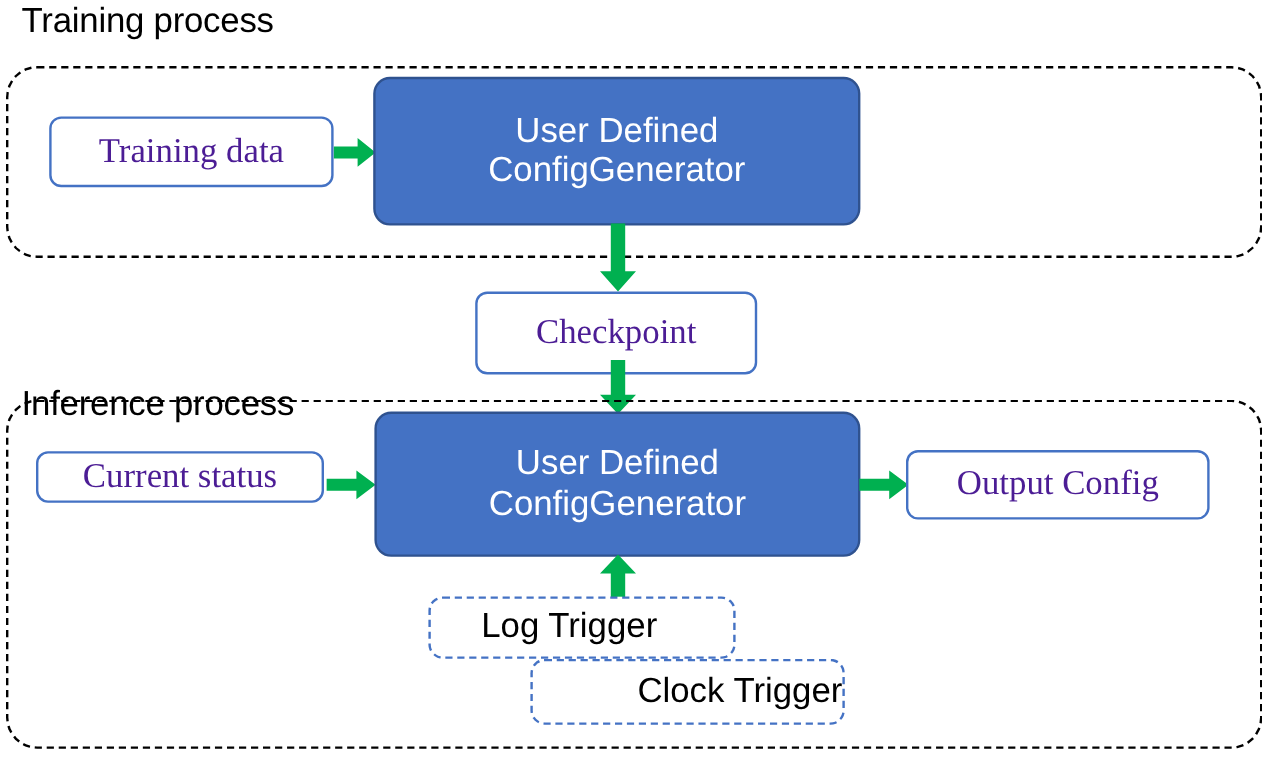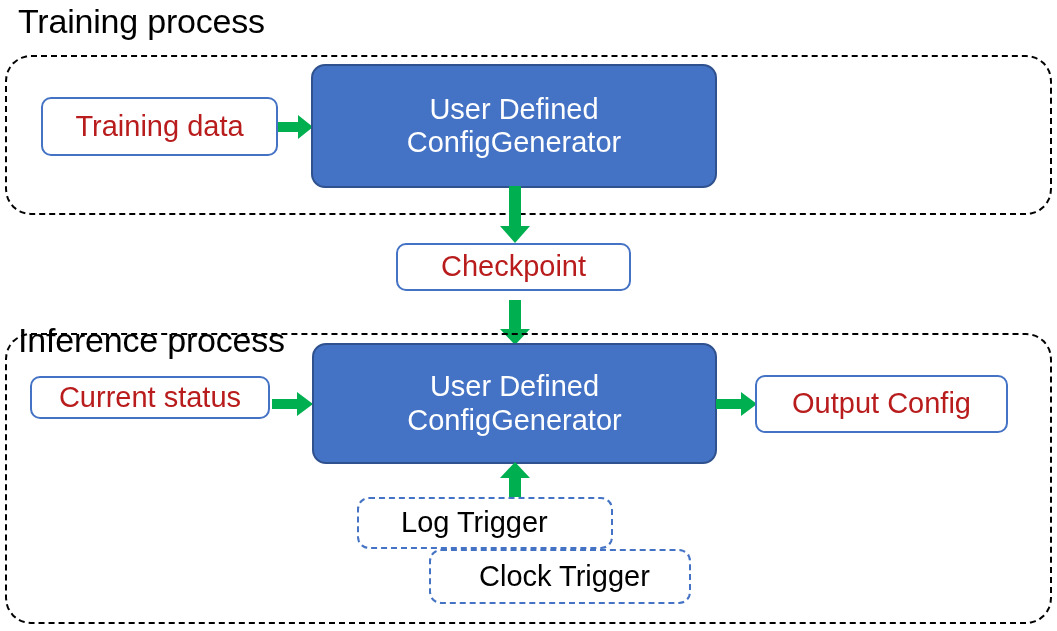--- a/index.html
+++ b/index.html
@@ -10,21 +10,21 @@
   #canvas {
     position: relative;
     width: 1057px;
     height: 631px;
     background: #ffffff;
     font-family: "Liberation Sans", "DejaVu Sans", sans-serif;
     overflow: hidden;
   }
   .group-label {
     position: absolute;
-    font-size: 34px;
+    font-size: 29px;
     line-height: 1;
     color: #000000;
     white-space: nowrap;
     letter-spacing: -0.2px;
   }
   .dashed-container {
     position: absolute;
     border: 2.5px dashed #000000;
     border-radius: 26px;
     box-sizing: border-box;
@@ -36,22 +36,23 @@
     display: flex;
     align-items: center;
     justify-content: center;
     text-align: center;
     line-height: 1.15;
   }
   .node-outline {
     background: #ffffff;
     border: 2px solid #4472C4;
     border-radius: 10px;
-    color: #b91c1c;
+    color: #4c1d95;
     font-size: 29px;
+    font-family: Liberation Serif, serif;
   }
   .node-filled {
     background: #4472C4;
     border: 2px solid #2F528F;
     border-radius: 14px;
     color: #ffffff;
     font-size: 29px;
     flex-direction: column;
   }
   .node-filled .line { display: block; }
@@ -90,21 +91,21 @@
     <span class="line">User Defined</span>
     <span class="line">ConfigGenerator</span>
   </div>
 
   <div class="arrow" style="left:498px; top:186px;">
     <svg width="34" height="58" viewBox="0 0 34 58">
       <path d="M11 0 H23 V40 H32 L17 57 L2 40 H11 Z" fill="#00B050"></path>
     </svg>
   </div>
 
-  <div class="node node-outline" style="left:396px; top:243px; width:235px; height:48px;">
+  <div class="node node-outline" style="left:396px; top:243px; width:235px; height:69px;">
     <span>Checkpoint</span>
   </div>
 
   <div class="arrow" style="left:498px; top:300px;">
     <svg width="34" height="46" viewBox="0 0 34 46">
       <path d="M11 0 H23 V29 H32 L17 45 L2 29 H11 Z" fill="#00B050"></path>
     </svg>
   </div>
 
   <div class="group-label" style="left:18px; top:283px;margin-top:40px;">Inference process</div>
@@ -139,17 +140,17 @@
   <div class="arrow" style="left:498px; top:462px;">
     <svg width="34" height="40" viewBox="0 0 34 40">
       <path d="M17 0 L32 16 H23 V40 H11 V16 H2 Z" fill="#00B050"></path>
     </svg>
   </div>
 
   <div class="node node-dashed-blue" style="left:357px; top:497px; width:256px; height:52px; justify-content:flex-start; padding-left:42px;text-align:center;">
     <span>Log Trigger</span>
   </div>
 
-  <div class="node node-dashed-blue" style="left:429px; top:549px; width:262px; height:55px; justify-content:flex-start; padding-left:48px;">
+  <div class="node node-dashed-blue" style="left:442px; top:549px; width:262px; height:55px; justify-content:flex-end; padding-left:48px;">
     <span>Clock Trigger</span>
   </div>
 
 </div>
 
 </body></html>

